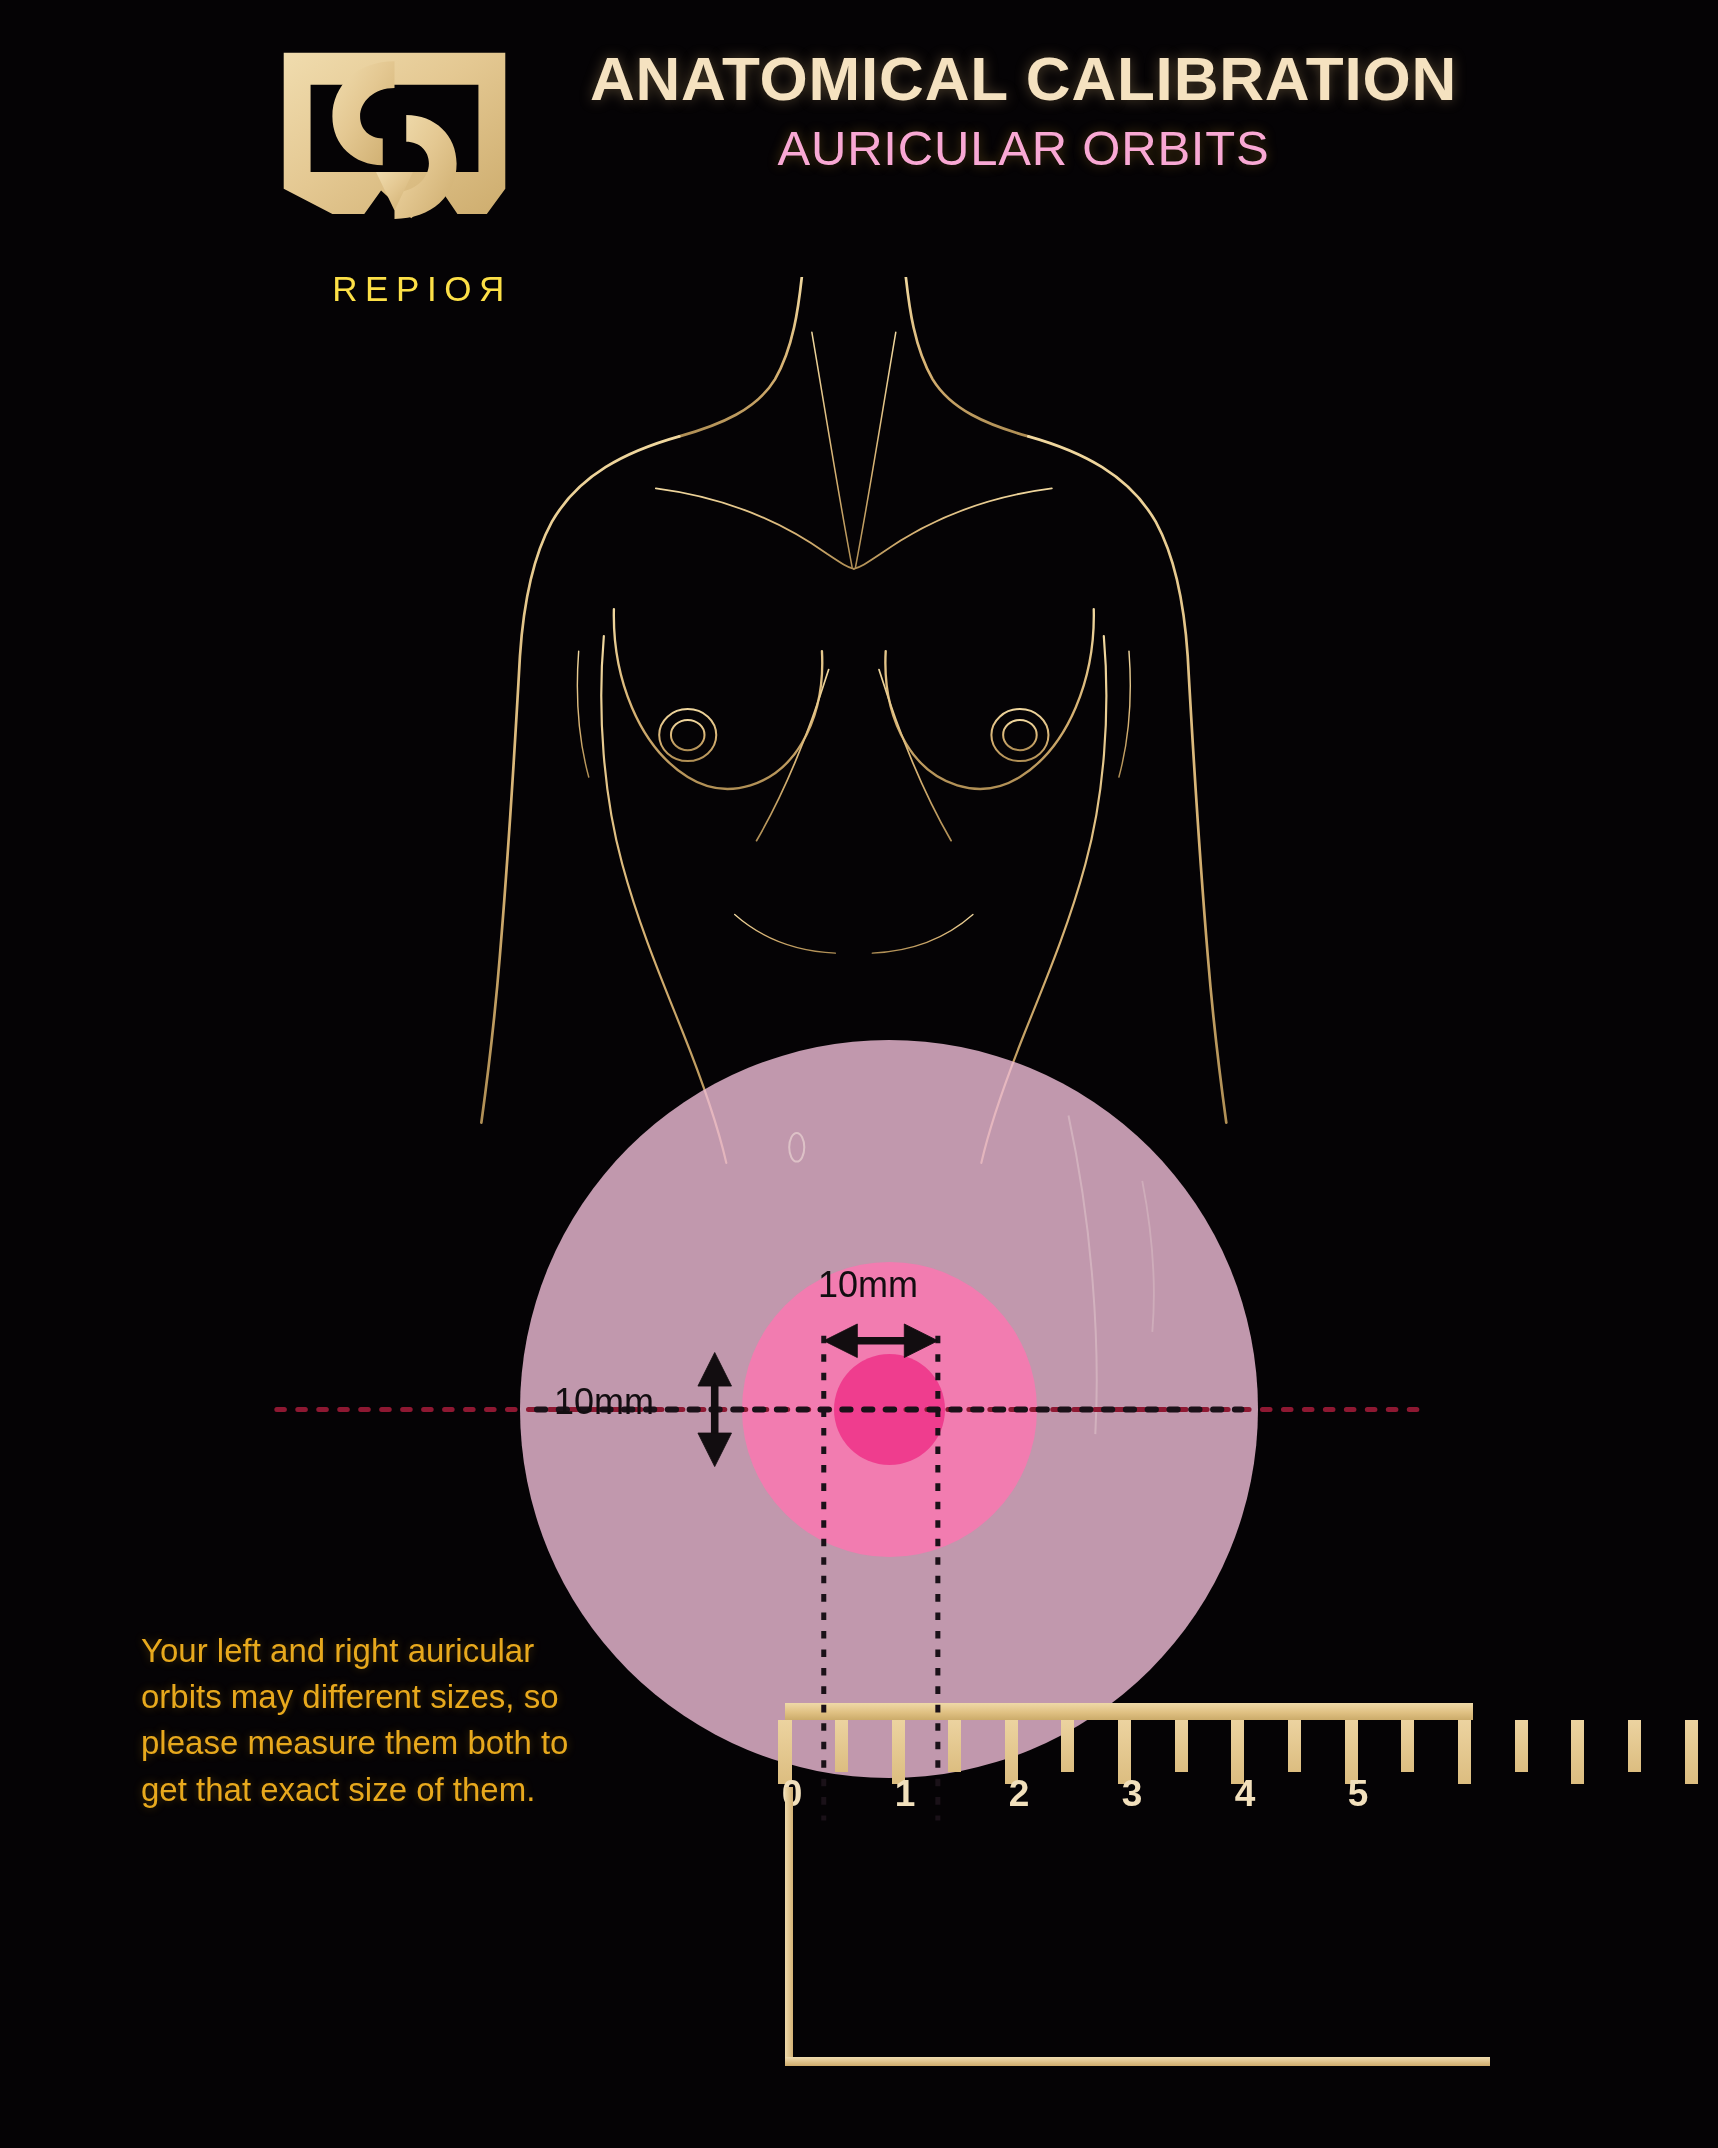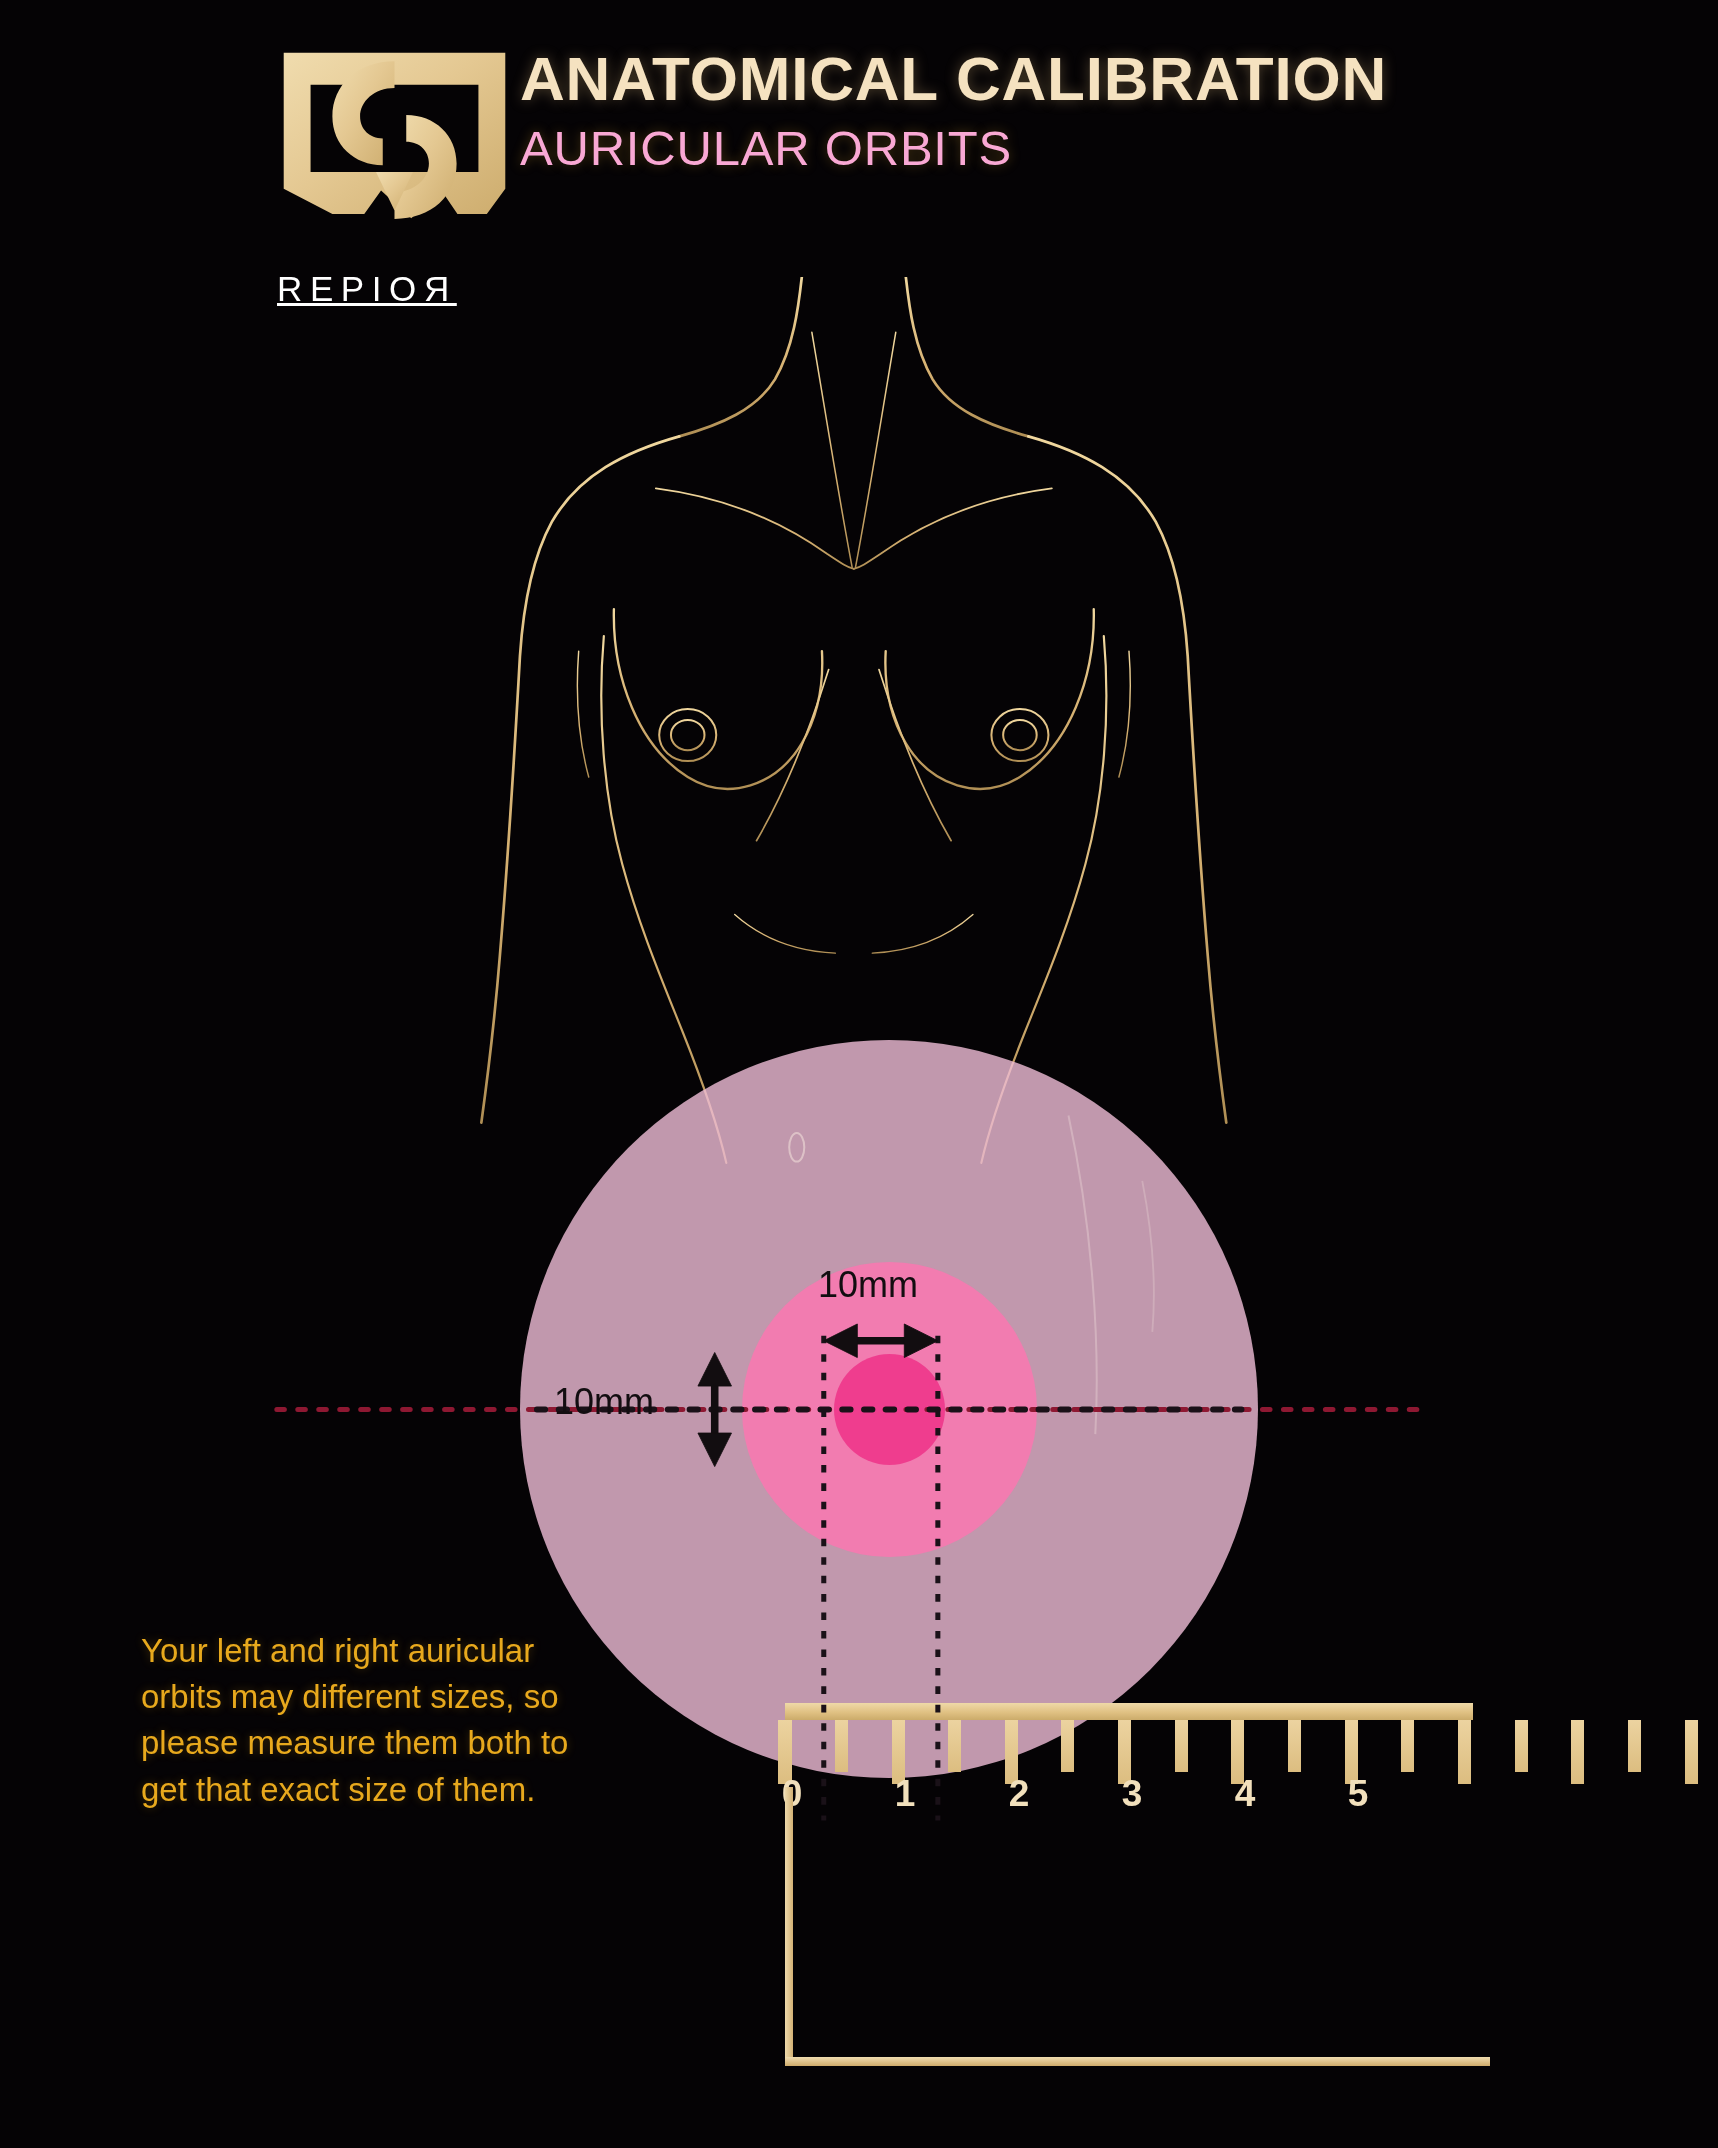--- a/index.html
+++ b/index.html
@@ -30,32 +30,32 @@
     width: 235px; height: 231px;
   }
   #logo-mark {
     position: relative;
     width: 235px; height: 189px;
   }
   #logo-wordmark {
     position: absolute;
     left: 0; top: 225px;
     width: 235px;
-    text-align: left;
-    color: #ffffff;
+    text-align: right;
+    color: #fde047;
     font-size: 35px;
     font-weight: 400;
     letter-spacing: 7.6px;
     line-height: 1;
-    text-decoration: underline;
   }
   #title-block {
     position: absolute;
     left: 520px; top: 46px;
     width: 1007px;
+    text-align: center;
   }
   #main-title {
     color: #f5e2c0;
     font-size: 62px;
     font-weight: bold;
     letter-spacing: 0.8px;
     line-height: 1.05;
     text-shadow: 0 0 13.4px rgba(220,185,120,0.35);
     white-space: nowrap;
   }

